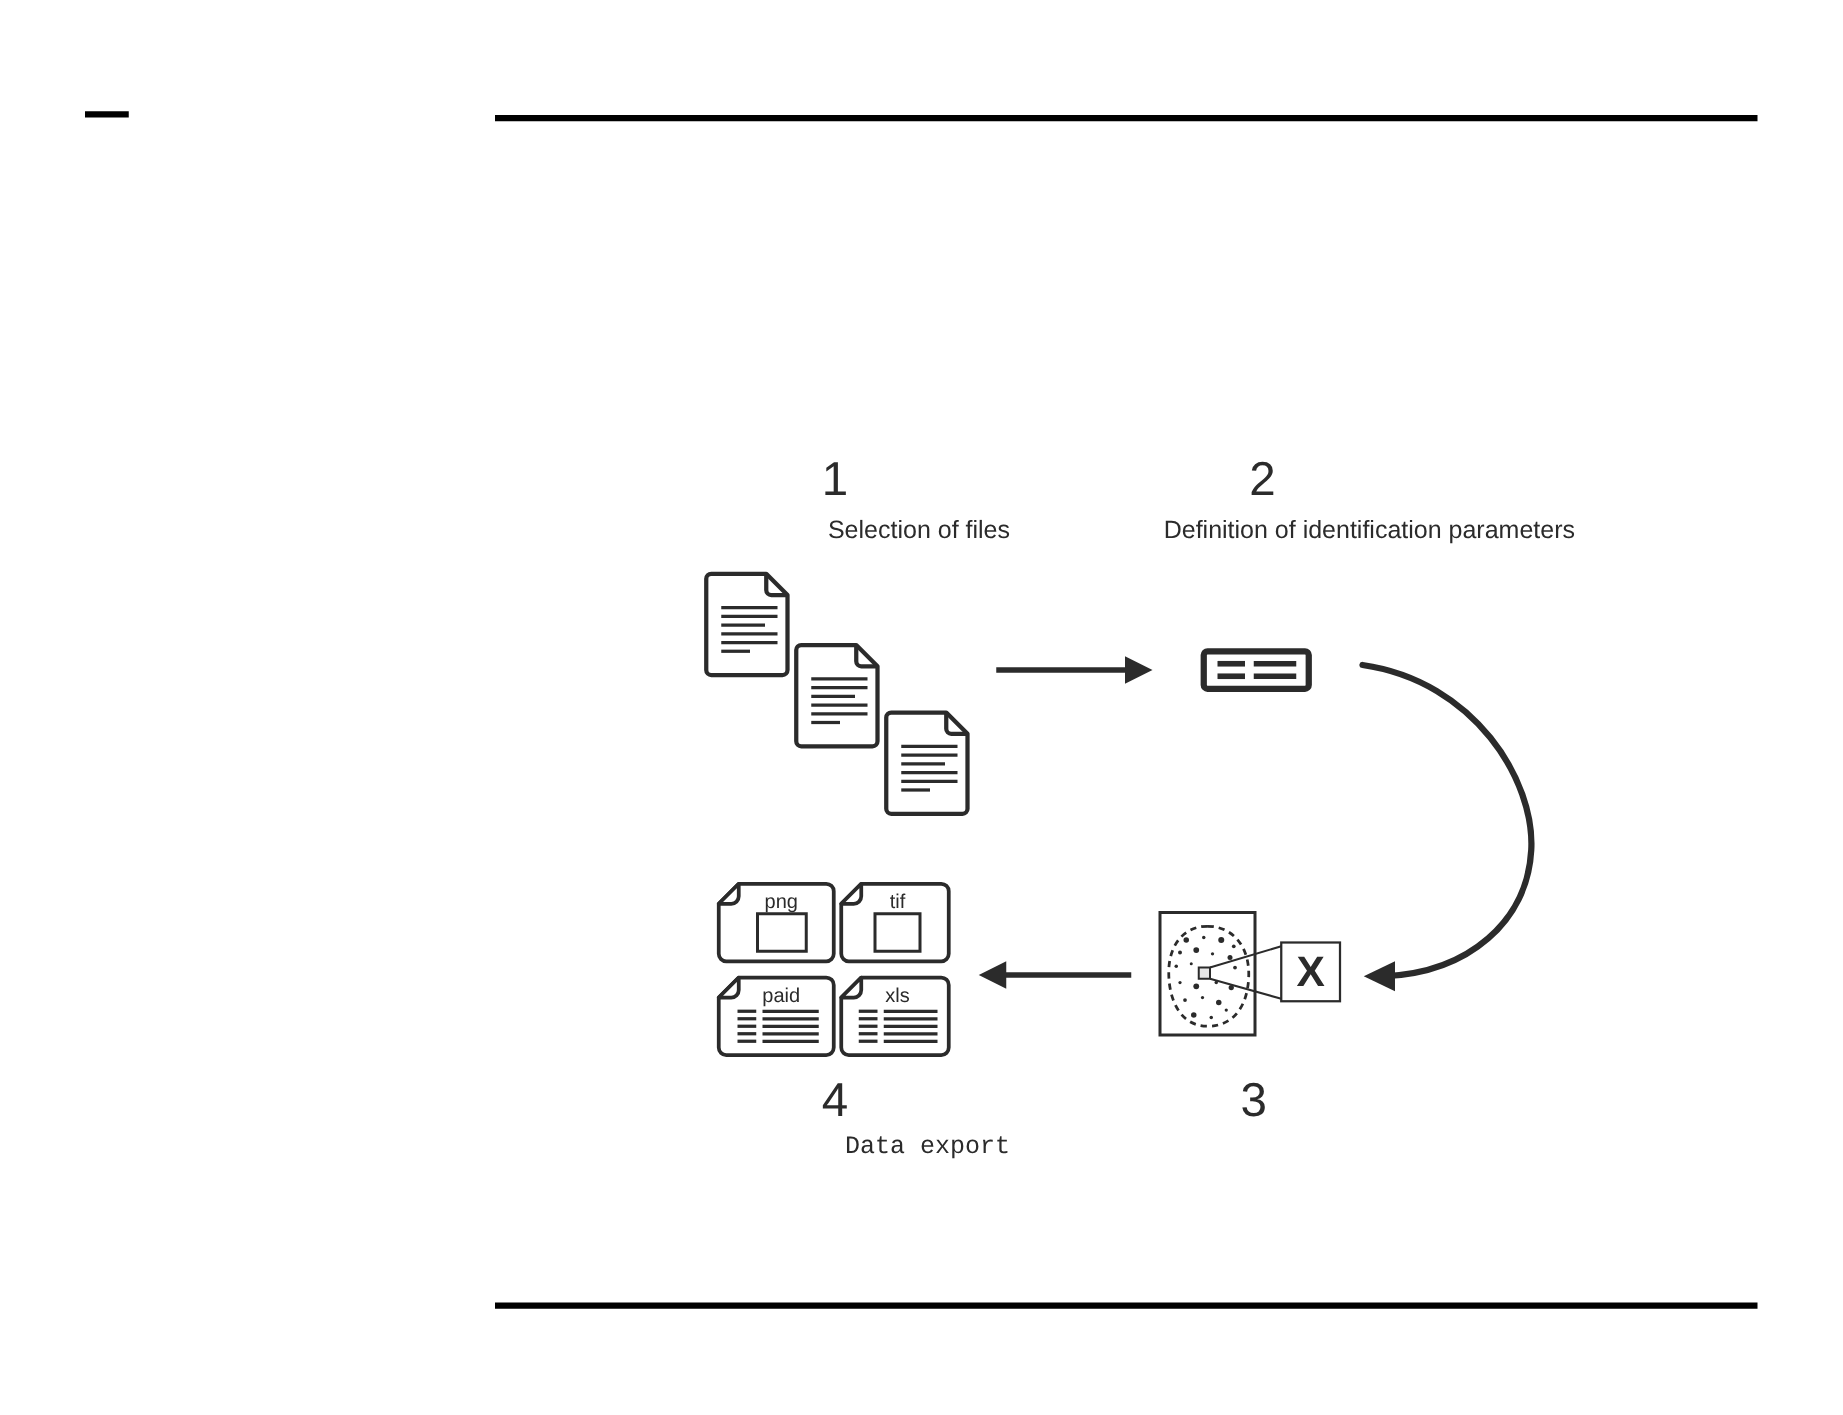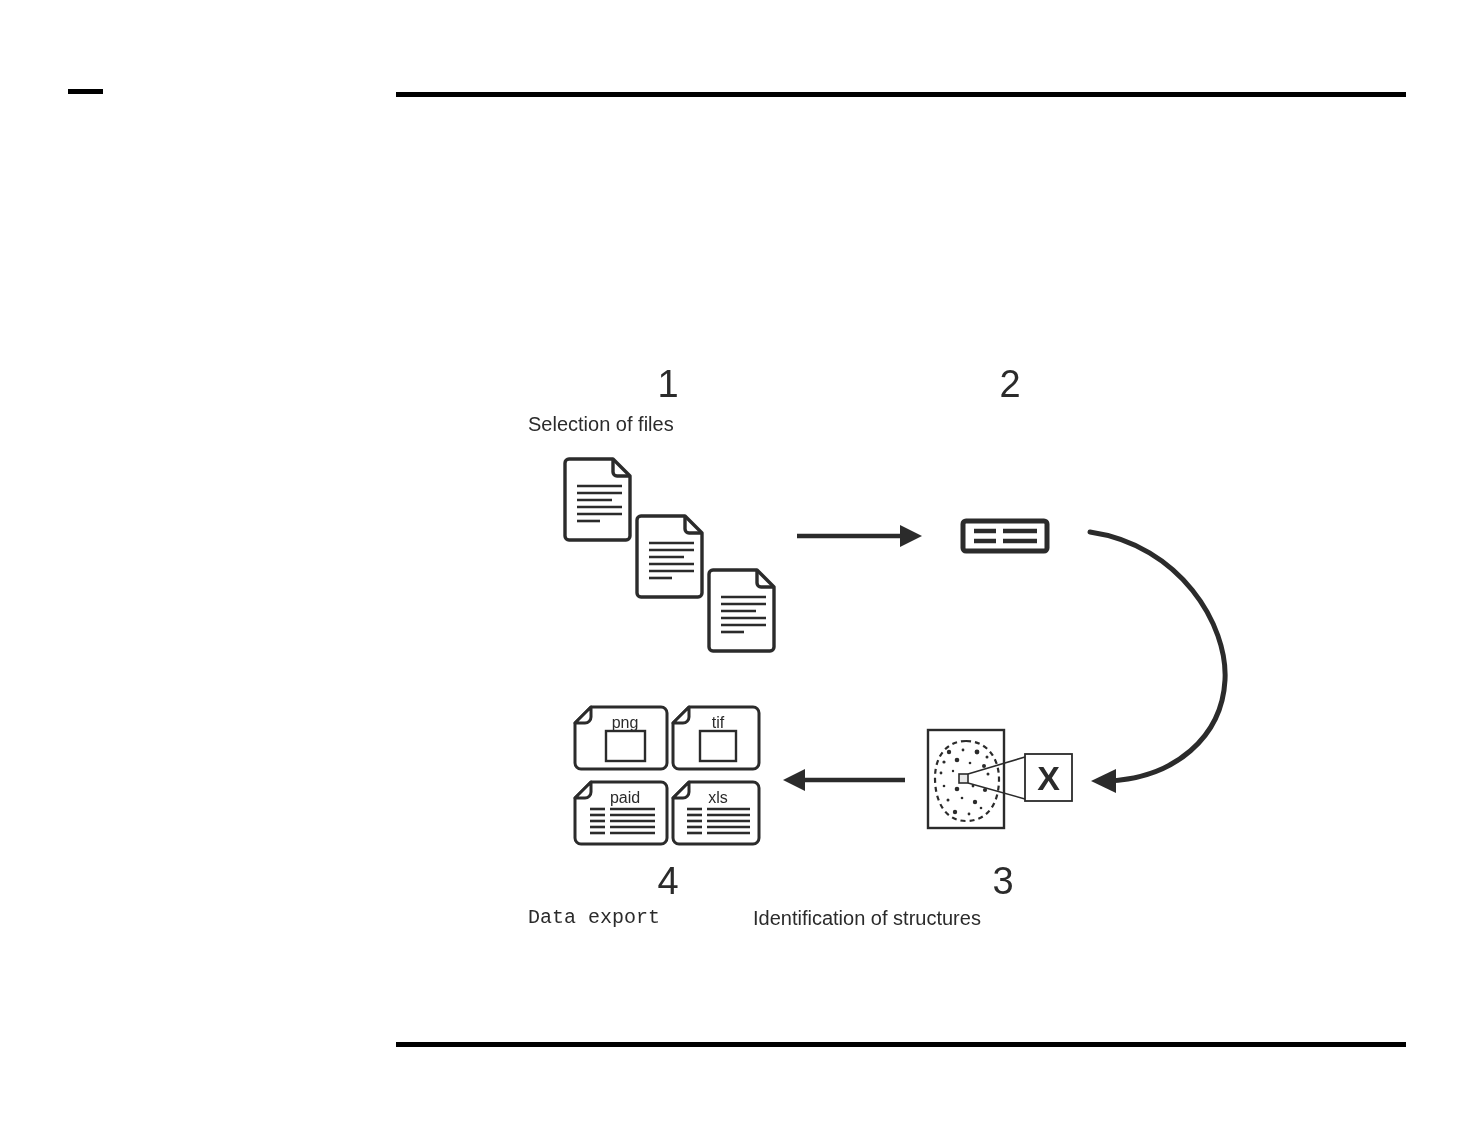--- a/index.html
+++ b/index.html
@@ -51,21 +51,21 @@
     font-weight: 400;
     color: #2b2b2b;
     text-align: center;
     line-height: 1;
     letter-spacing: 0px;
   }
   .step-caption {
     position: absolute;
     font-size: 20px;
     color: #2b2b2b;
-    text-align: left;
+    text-align: right;
     line-height: 1;
     white-space: nowrap;
   }
 
   
   #num-1 { left: 608px; top: 365px; width: 120px; }
   #cap-1 { left: 528px; top: 414px; width: 280px; }
   
   #num-2 { left: 950px; top: 365px; width: 120px; }
   #cap-2 { left: 760px; top: 414px; width: 500px; }
@@ -91,23 +91,23 @@
 <div class="page-rule top"></div>
 <div class="page-rule bottom"></div>
 <div class="corner-dash"></div>
 
 <div class="figure">
 
   <div class="step-number" id="num-1">1</div>
   <div class="step-caption" id="cap-1">Selection of files</div>
 
   <div class="step-number" id="num-2">2</div>
+  <div class="step-caption" id="cap-2">Definition of identification parameters</div>
 
   <div class="step-number" id="num-3">3</div>
-  <div class="step-caption" id="cap-3">Identification of structures</div>
 
   <div class="step-number" id="num-4">4</div>
   <div class="step-caption" id="cap-4">Data export</div>
 
   <svg class="svg-layer" viewBox="0 0 1474 1132" xmlns="http://www.w3.org/2000/svg">
 
     <g>
 
       <g>
         <path d="M569,459 h44 l17,17 v60 a4,4 0 0 1 -4,4 h-57 a4,4 0 0 1 -4,-4 v-73 a4,4 0 0 1 4,-4 z" fill="#ffffff" stroke="#2b2b2b" stroke-width="3.4" stroke-linejoin="round"></path>

